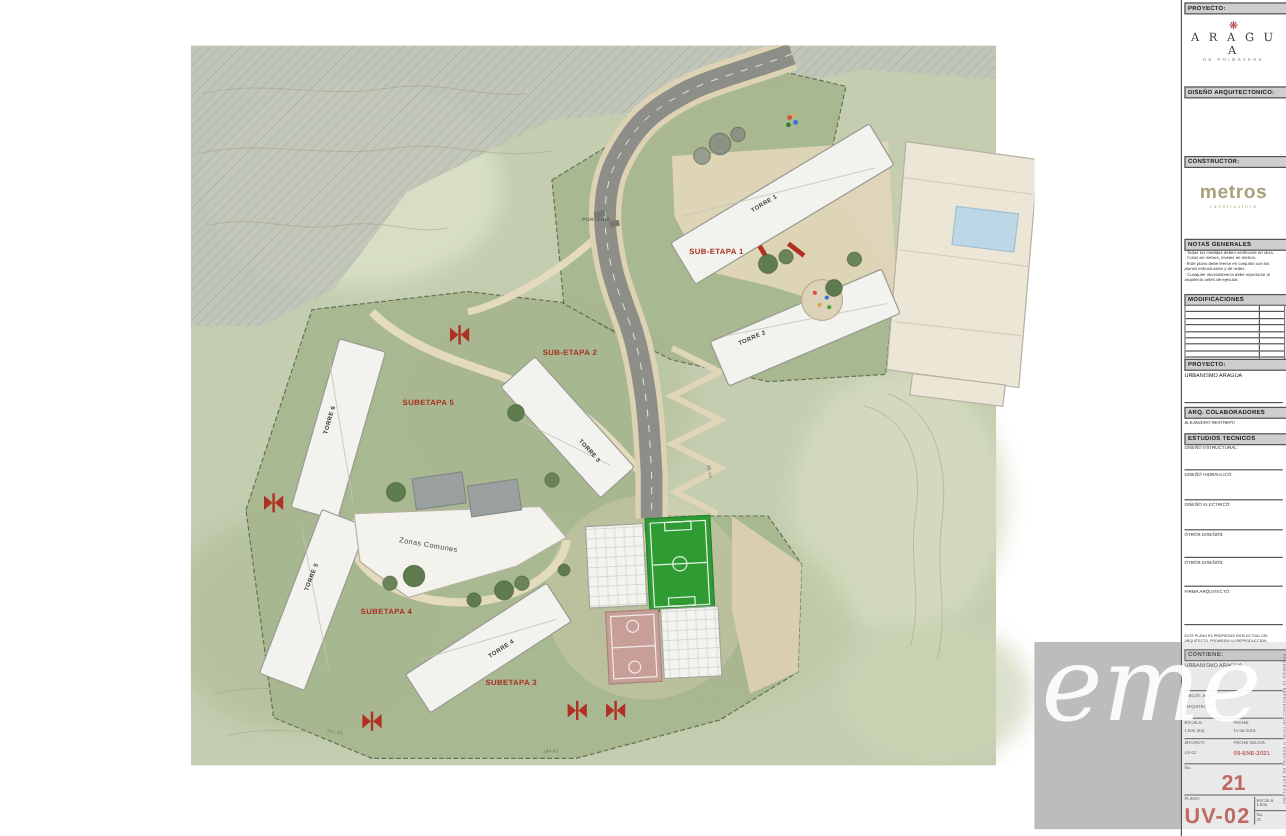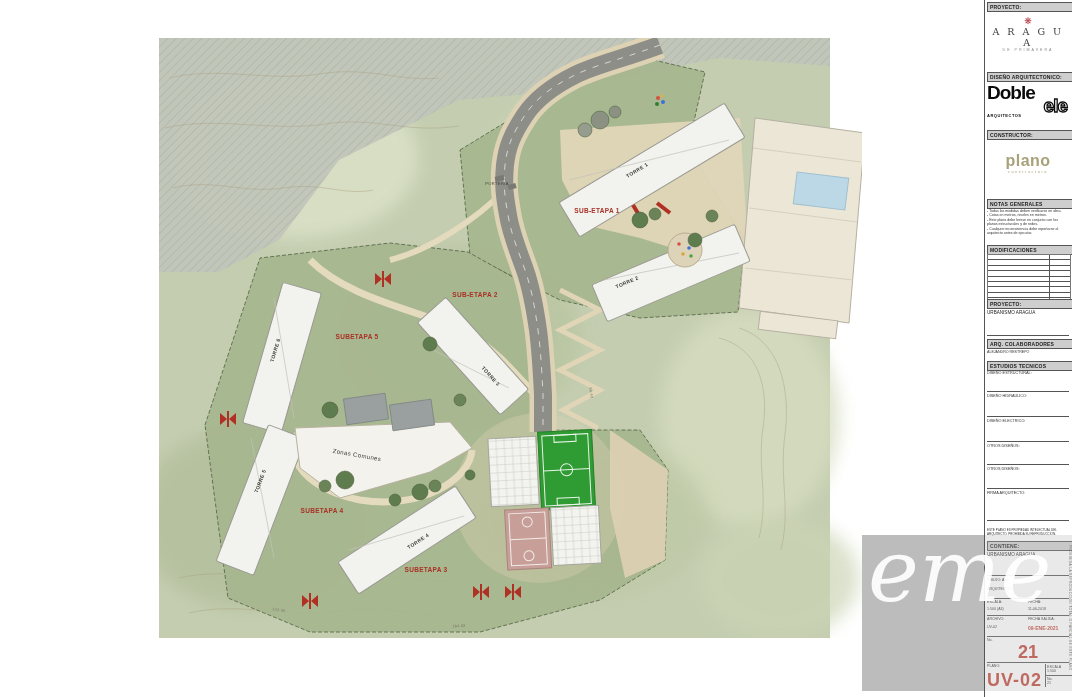--- a/index.html
+++ b/index.html
@@ -268,29 +268,24 @@
 <div id="titleblock" class="abs">
   <div class="tb tb-header" style="top:2px;">PROYECTO:</div>
 
   <div class="tb" style="top:16px;">
     <div class="aragua-orn">❋</div>
     <div class="aragua-name">A R A G U A</div>
     <div class="aragua-sub">DE PRIMAVERA</div>
   </div>
 
   <div class="tb tb-header" style="top:72px;">DISEÑO ARQUITECTONICO:</div>
-  <div class="tb" style="top:84px;">
-    <span class="doble1">Doble</span><br>
-    <span class="doble-sub">ARQUITECTOS</span>
-    <span class="doble2" style="position:absolute;right:2px;top:14px;">ele</span>
-  </div>
 
   <div class="tb tb-header" style="top:130px;">CONSTRUCTOR:</div>
   <div class="tb" style="top:152px;">
-    <div class="contex-name">plano</div>
+    <div class="contex-name">metros</div>
     <div class="contex-sub">constructora</div>
   </div>
 
   <div class="tb tb-header" style="top:199px;">NOTAS GENERALES</div>
   <div class="tb tb-tiny" style="top:209px;">
     <div>- Todas las medidas deben verificarse en obra.</div>
     <div>- Cotas en metros, niveles en metros.</div>
     <div>- Este plano debe leerse en conjunto con los planos estructurales y de redes.</div>
     <div>- Cualquier inconsistencia debe reportarse al arquitecto antes de ejecutar.</div>
   </div>

